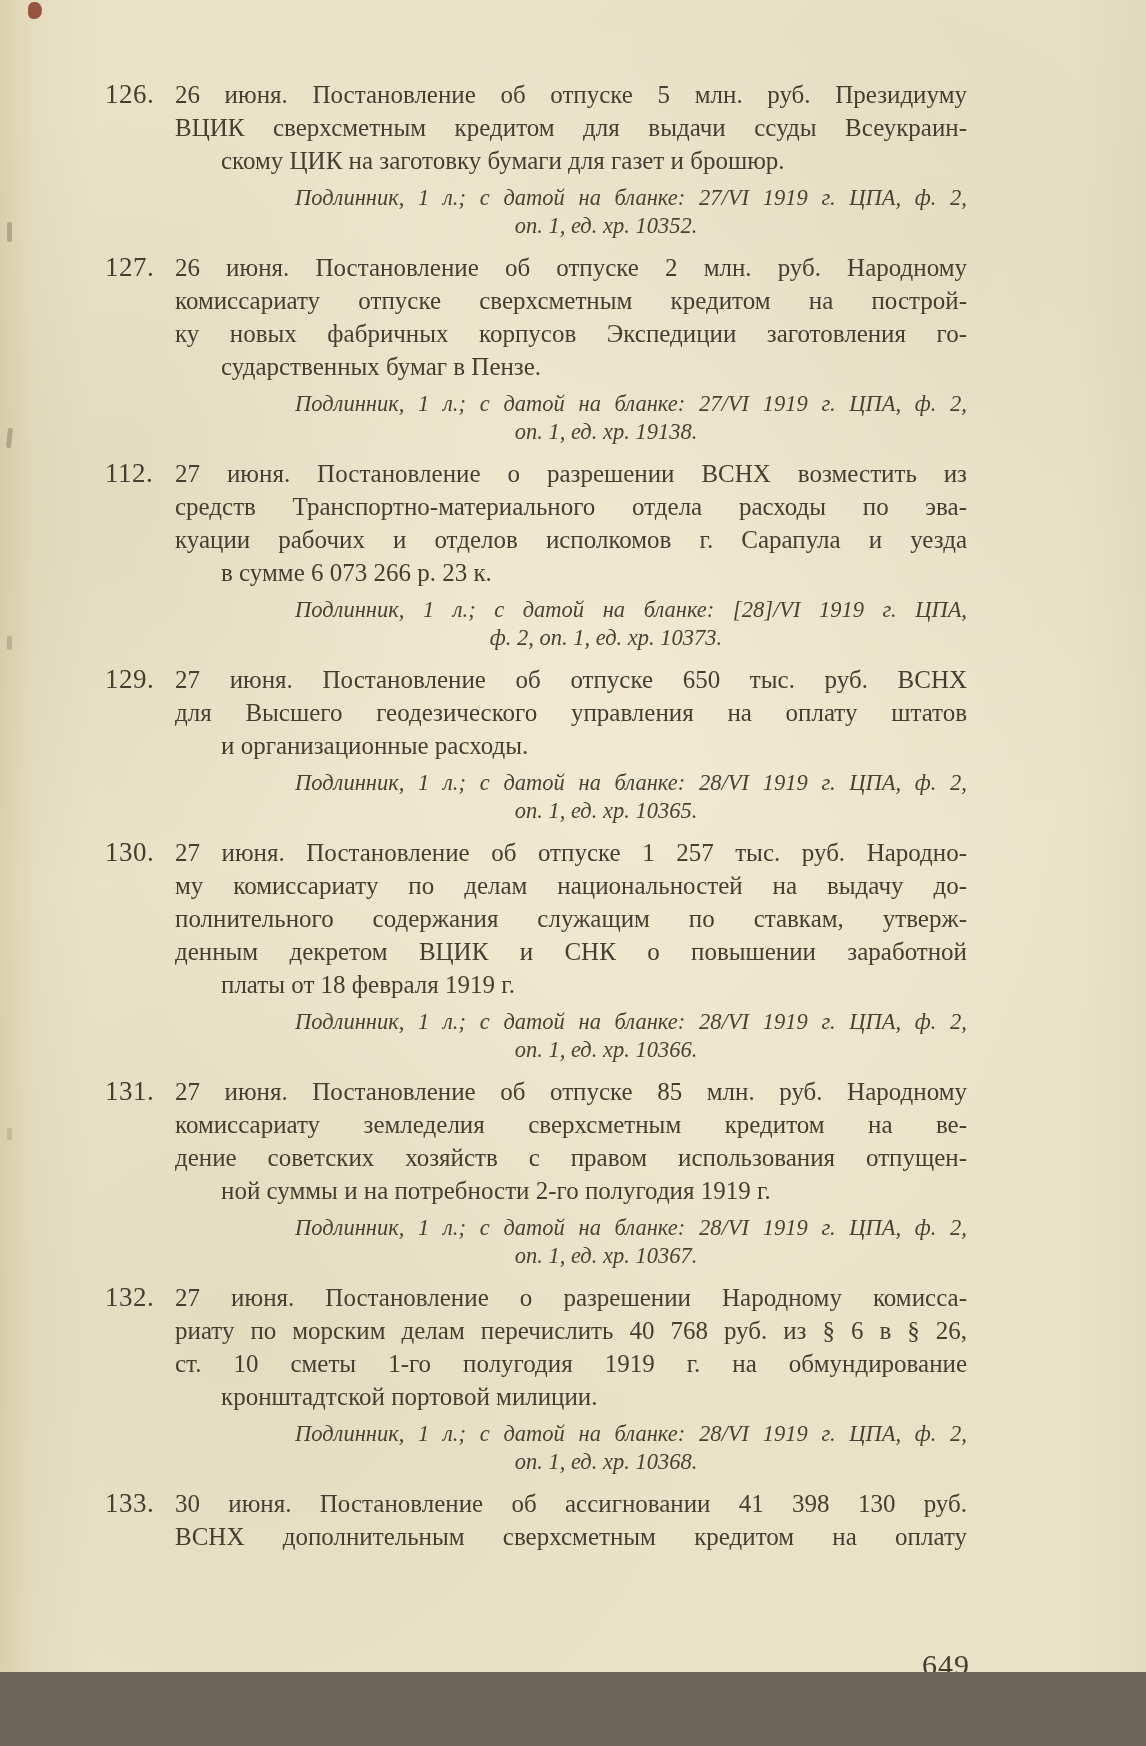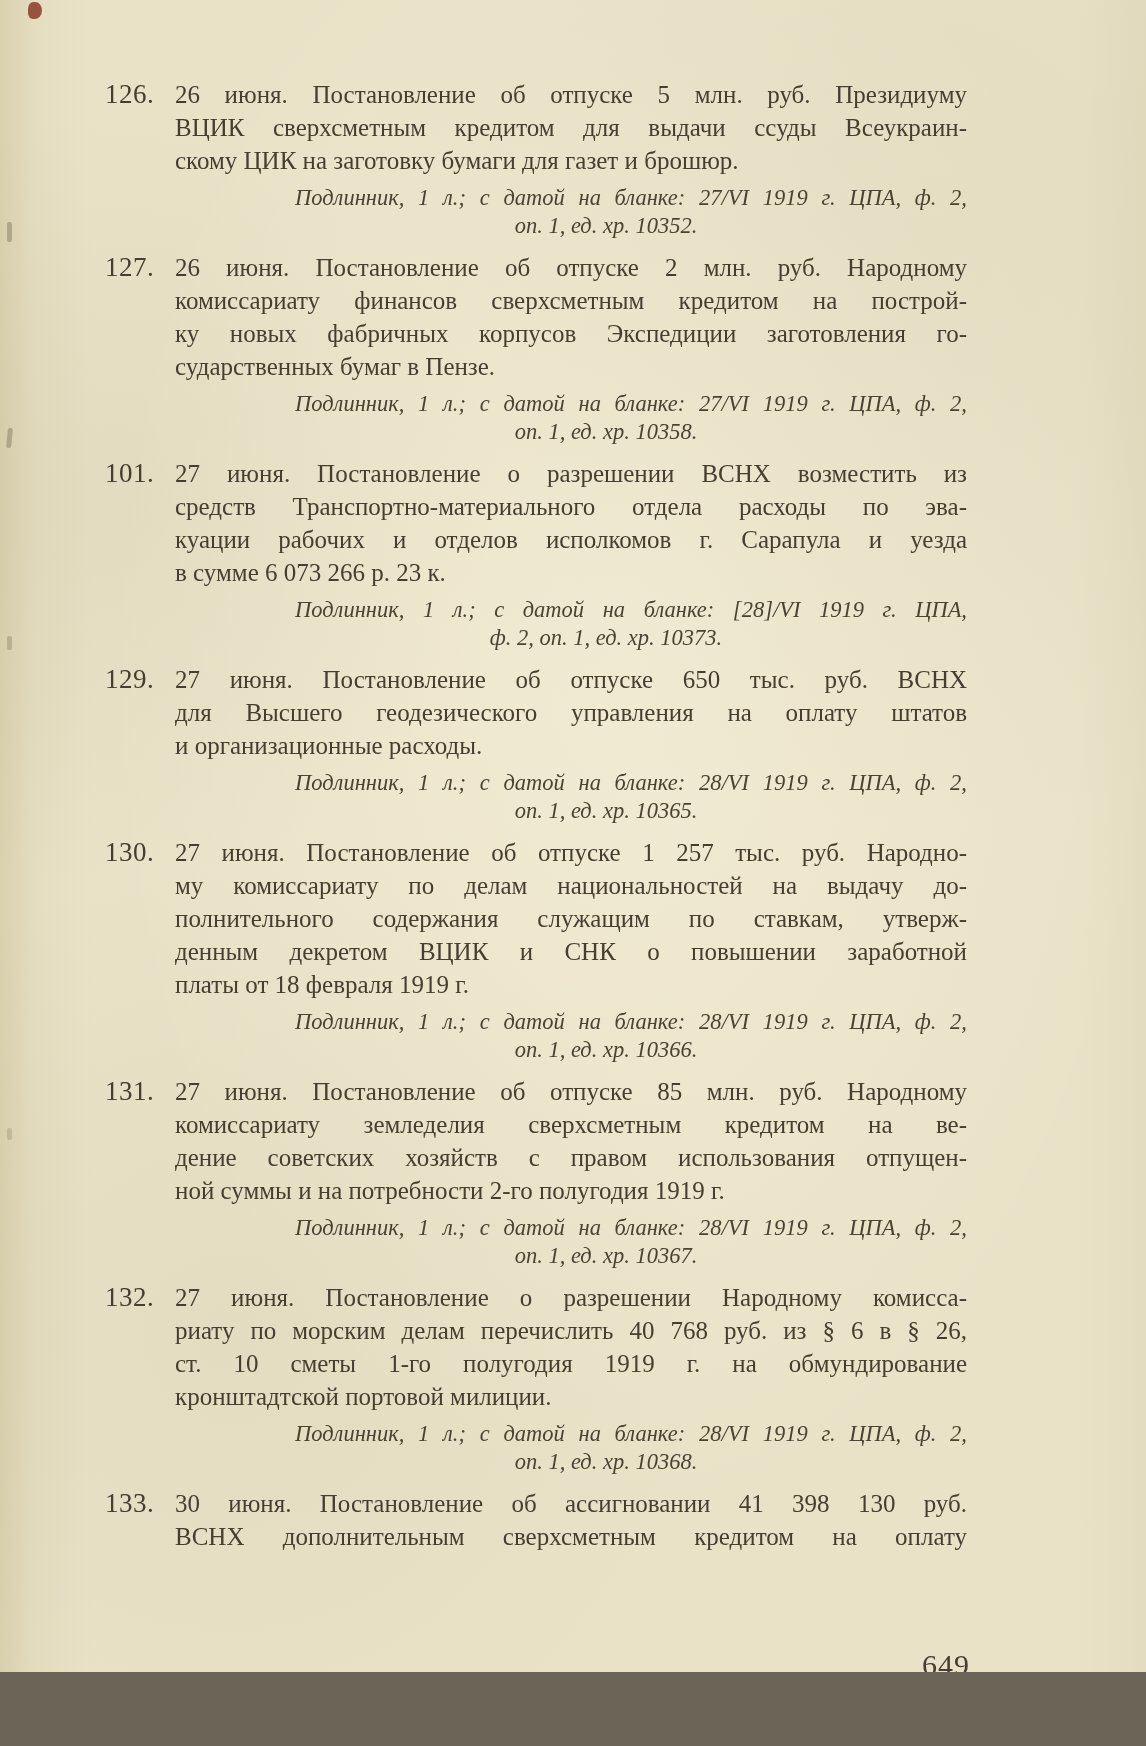--- a/index.html
+++ b/index.html
@@ -78,20 +78,21 @@
   .body-line {
     font-size: 25px;
     line-height: 33px;
     text-align: justify;
     text-align-last: justify;
     white-space: normal;
   }
   .body-line.last {
     text-align: right;
     text-align-last: left;
+    margin-left: 46px;
   }
   .citation {
     margin-top: 7px;
     padding-left: 70px;
     font-style: italic;
     font-size: 22.5px;
     color: #4c4234;
   }
   .cit-line {
     line-height: 28px;
@@ -133,31 +134,31 @@
           <div class="citation">
             <div class="cit-line first">Подлинник, 1 л.; с датой на бланке: 27/VI 1919 г. ЦПА, ф. 2,</div>
             <div class="cit-line">оп. 1, ед. хр. 10352.</div>
           </div>
         </div>
       </div>
       <div class="entry">
         <div class="entry-num">127.</div>
         <div class="entry-main">
           <div class="body-line">26 июня. Постановление об отпуске 2 млн. руб. Народному</div>
-          <div class="body-line">комиссариату финансов сверхсметным кредитом на построй-</div>
+          <div class="body-line">комиссариату отпуске сверхсметным кредитом на построй-</div>
           <div class="body-line">ку новых фабричных корпусов Экспедиции заготовления го-</div>
           <div class="body-line last">сударственных бумаг в Пензе.</div>
           <div class="citation">
             <div class="cit-line first">Подлинник, 1 л.; с датой на бланке: 27/VI 1919 г. ЦПА, ф. 2,</div>
-            <div class="cit-line">оп. 1, ед. хр. 10358.</div>
-          </div>
-        </div>
-      </div>
-      <div class="entry">
-        <div class="entry-num">101.</div>
+            <div class="cit-line">оп. 1, ед. хр. 19138.</div>
+          </div>
+        </div>
+      </div>
+      <div class="entry">
+        <div class="entry-num">112.</div>
         <div class="entry-main">
           <div class="body-line">27 июня. Постановление о разрешении ВСНХ возместить из</div>
           <div class="body-line">средств Транспортно-материального отдела расходы по эва-</div>
           <div class="body-line">куации рабочих и отделов исполкомов г. Сарапула и уезда</div>
           <div class="body-line last">в сумме 6 073 266 р. 23 к.</div>
           <div class="citation">
             <div class="cit-line first">Подлинник, 1 л.; с датой на бланке: [28]/VI 1919 г. ЦПА,</div>
             <div class="cit-line">ф. 2, оп. 1, ед. хр. 10373.</div>
           </div>
         </div>

